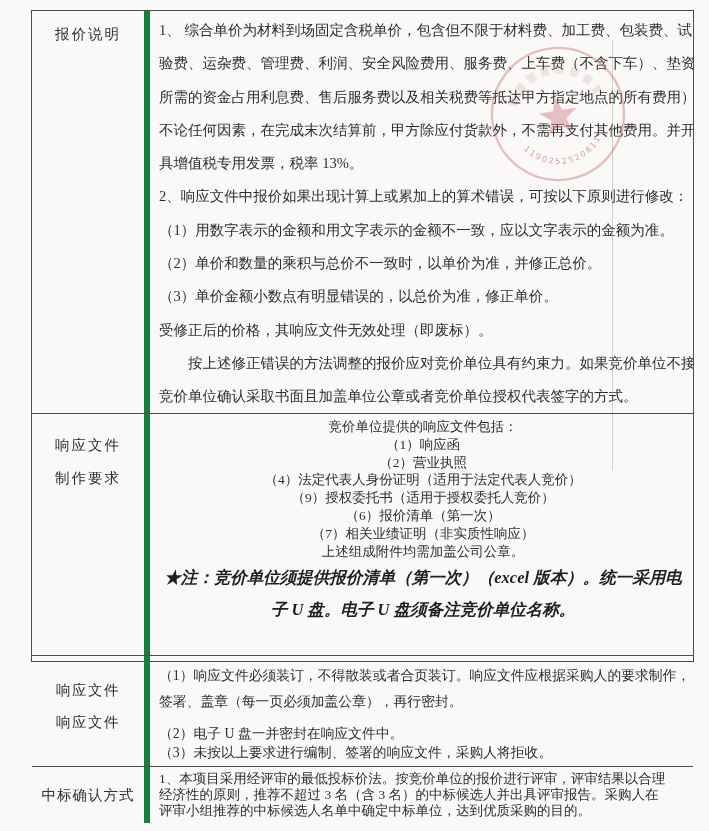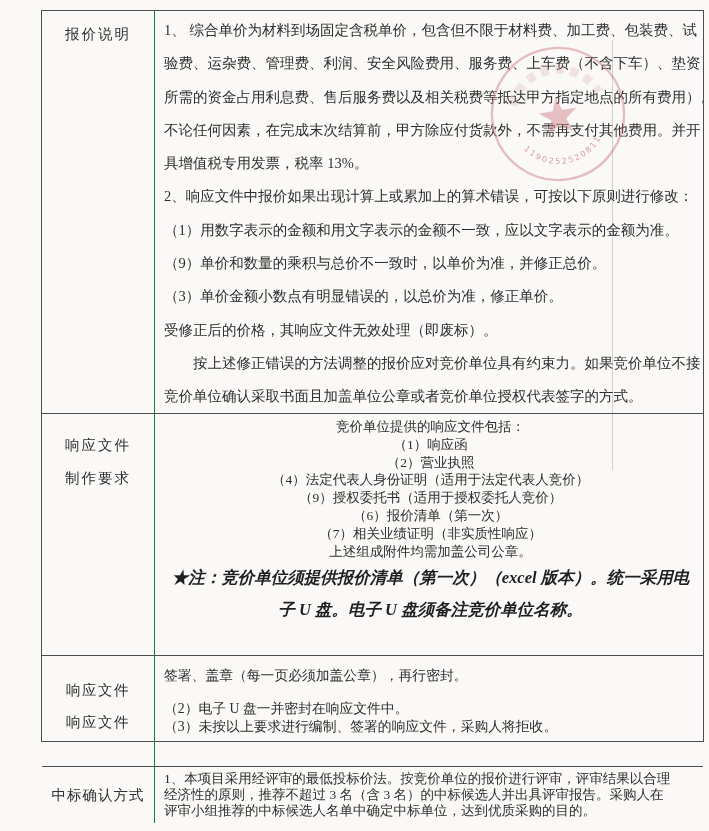--- a/index.html
+++ b/index.html
@@ -10,45 +10,45 @@
     position: relative;
     width: 709px;
     height: 831px;
     background: #faf9f7;
     overflow: hidden;
     color: #2d2d2d;
   }
 
   .doc-table {
     position: absolute;
-    left: 41px;
+    left: 31px;
     top: 10px;
     width: 663px;
-    height: 732px;
+    height: 652px;
     border: 1px solid #4c4c4c;
   }
 
   .tr {
     display: grid;
     grid-template-columns: 112px 1fr;
   }
   .tr + .tr { border-top: 1px solid #4c4c4c; }
   .tr.r1 { height: 402px; }
   .tr.r2 { height: 242px; }
   .tr.r3 { height: 111px; }
   .tr.r4 { height: 57px; }
 
   .td { overflow: hidden; }
   .td.label {
     text-align: center;
     font-size: 14.5px;
     letter-spacing: 2px;
     color: #2f2f2f;
   }
-  .td.content { border-left: 1px solid #15803d; position: relative; }
+  .td.content { border-left: 6px solid #15803d; position: relative; }
 
   
   .r1 .label .lbl { padding-top: 14px; }
   .r1 .content { padding: 3px 6px 0 9px; font-size: 14.5px; }
   .r1 .ln { line-height: 33.3px; white-space: nowrap; }
   .r1 .ln.indent { padding-left: 29px; }
 
   
   .r2 .label .lbl { padding-top: 15px; line-height: 33px; }
   .r2 .content { padding: 4px 6px 0 9px; font-size: 13.5px; text-align: center; }
@@ -104,21 +104,21 @@
         <div class="lbl">报价说明</div>
       </div>
       <div class="td content">
         <div class="ln">1、 综合单价为材料到场固定含税单价，包含但不限于材料费、加工费、包装费、试</div>
         <div class="ln">验费、运杂费、管理费、利润、安全风险费用、服务费、上车费（不含下车）、垫资</div>
         <div class="ln">所需的资金占用利息费、售后服务费以及相关税费等抵达甲方指定地点的所有费用）。</div>
         <div class="ln">不论任何因素，在完成末次结算前，甲方除应付货款外，不需再支付其他费用。并开</div>
         <div class="ln">具增值税专用发票，税率 13%。</div>
         <div class="ln">2、响应文件中报价如果出现计算上或累加上的算术错误，可按以下原则进行修改：</div>
         <div class="ln">（1）用数字表示的金额和用文字表示的金额不一致，应以文字表示的金额为准。</div>
-        <div class="ln">（9）单价和数量的乘积与总价不一致时，以单价为准，并修正总价。</div>
+        <div class="ln">（2）单价和数量的乘积与总价不一致时，以单价为准，并修正总价。</div>
         <div class="ln">（3）单价金额小数点有明显错误的，以总价为准，修正单价。</div>
         <div class="ln">受修正后的价格，其响应文件无效处理（即废标）。</div>
         <div class="ln indent">按上述修正错误的方法调整的报价应对竞价单位具有约束力。如果竞价单位不接</div>
         <div class="ln">竞价单位确认采取书面且加盖单位公章或者竞价单位授权代表签字的方式。</div>
       </div>
     </div>
 
     <div class="tr r2">
       <div class="td label">
         <div class="lbl">
@@ -143,20 +143,21 @@
     </div>
 
     <div class="tr r3">
       <div class="td label">
         <div class="lbl">
           <div>响应文件</div>
           <div>响应文件</div>
         </div>
       </div>
       <div class="td content">
+        <div class="ln para">（1）响应文件必须装订，不得散装或者合页装订。响应文件应根据采购人的要求制作，</div>
         <div class="ln para">签署、盖章（每一页必须加盖公章），再行密封。</div>
         <div class="ln item gap">（2）电子 U 盘一并密封在响应文件中。</div>
         <div class="ln item">（3）未按以上要求进行编制、签署的响应文件，采购人将拒收。</div>
       </div>
     </div>
 
     <div class="tr r4">
       <div class="td label">
         <div class="lbl">中标确认方式</div>
       </div>

